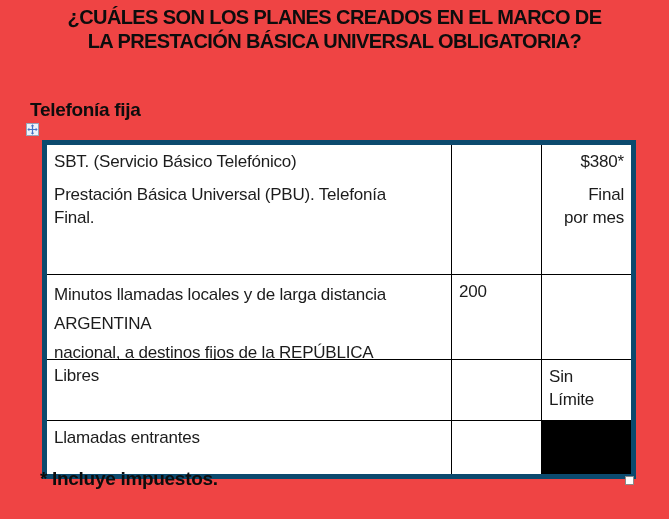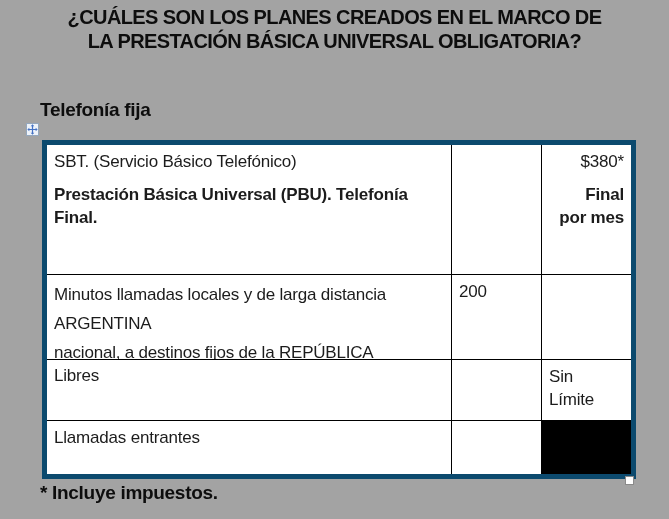--- a/index.html
+++ b/index.html
@@ -4,21 +4,21 @@
 <style>
   html, body {
     margin: 0;
     padding: 0;
     background: #ffffff;
   }
   .page {
     position: relative;
     width: 669px;
     height: 519px;
-    background: #a3a3a3;
+    background: #ef4444;
     overflow: hidden;
     font-family: "Liberation Sans", "DejaVu Sans", sans-serif;
     color: #1c1c1c;
   }
   .title {
     position: absolute;
     top: 5px;
     left: 0;
     width: 669px;
     margin: 0;
@@ -26,21 +26,21 @@
     font-size: 20px;
     line-height: 24px;
     font-weight: 700;
     letter-spacing: -0.6px;
     color: #0d0d0d;
   }
   .title span { display: block; }
   .section-heading {
     position: absolute;
     top: 99px;
-    left: 40px;
+    left: 30px;
     margin: 0;
     font-size: 19px;
     font-weight: 700;
     letter-spacing: -0.3px;
     color: #0d0d0d;
     white-space: nowrap;
   }
   .move-handle {
     position: absolute;
     left: 26px;
@@ -65,40 +65,40 @@
     border: 5px solid #0c4a6e;
   }
   .cell {
     background: #ffffff;
     padding: 5px 7px;
     font-size: 17px;
     line-height: 23px;
     letter-spacing: -0.2px;
     overflow: hidden;
   }
-  .cell .para + .para { margin-top: 10px; font-weight: bold; }
+  .cell .para + .para { margin-top: 10px; }
   .cell .line { white-space: nowrap; }
   .lh29 { line-height: 29px; }
   .lh22 { line-height: 22px; }
   .c-price { text-align: right; }
   .resize-handle {
     position: absolute;
     left: 625px;
     top: 476px;
     width: 9px;
     height: 9px;
     box-sizing: border-box;
     border: 1px solid #8a8a8a;
     background: #ffffff;
     cursor: nwse-resize;
   }
   .footnote {
     position: absolute;
     left: 40px;
-    top: 482px;
+    top: 468px;
     margin: 0;
     font-size: 19px;
     font-weight: 700;
     letter-spacing: -0.3px;
     color: #0d0d0d;
     white-space: nowrap;
   }
 </style>
 </head>
 <body>

